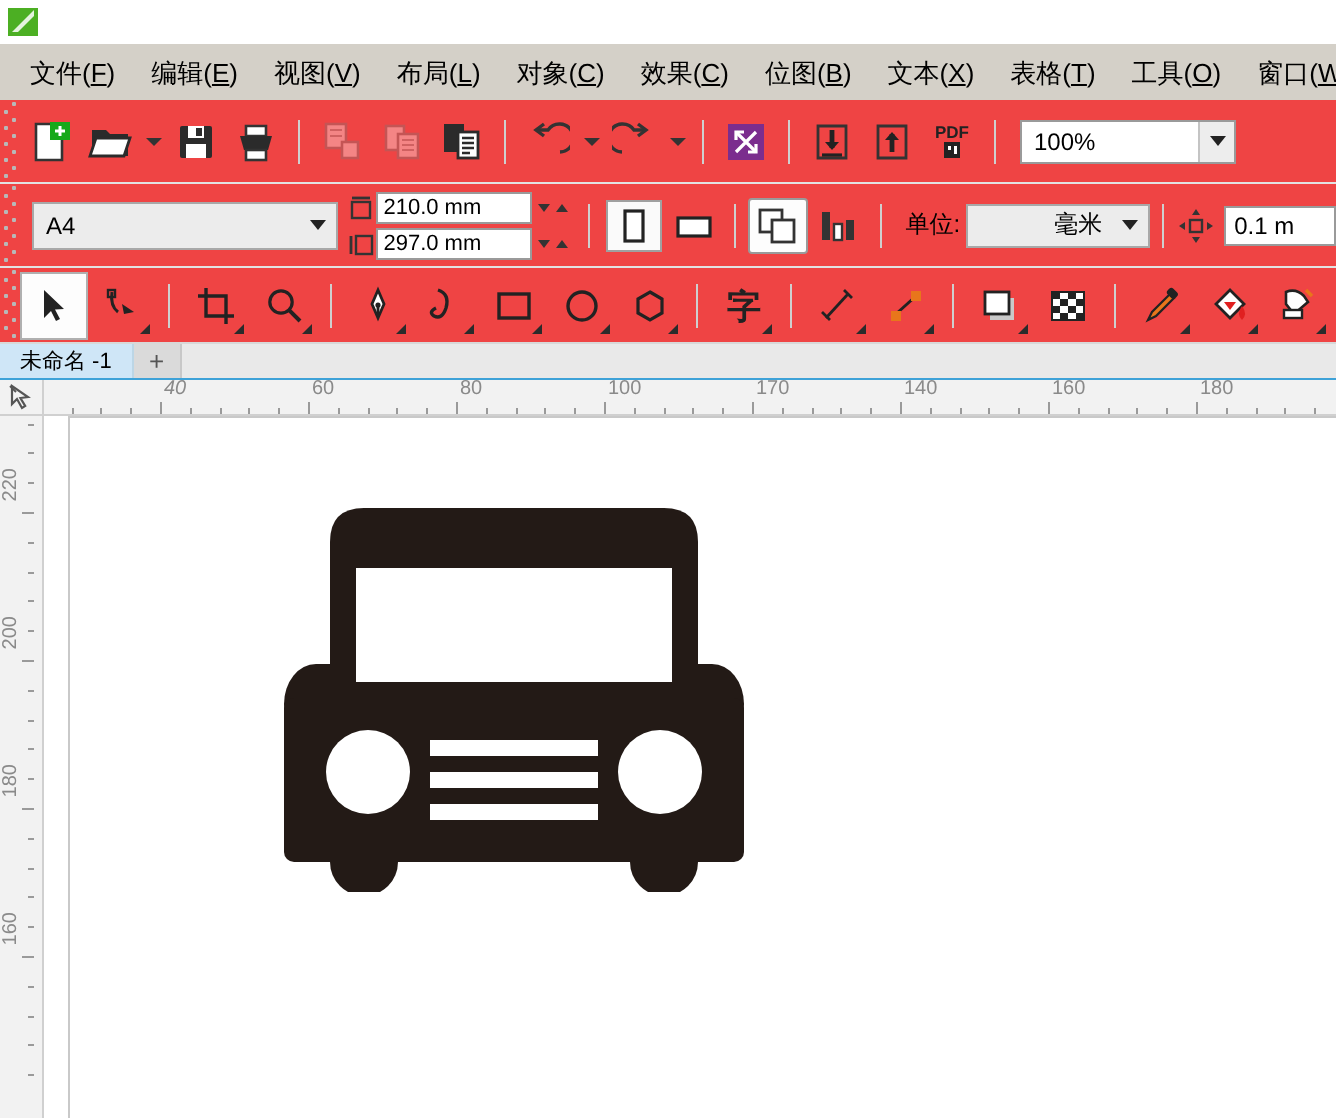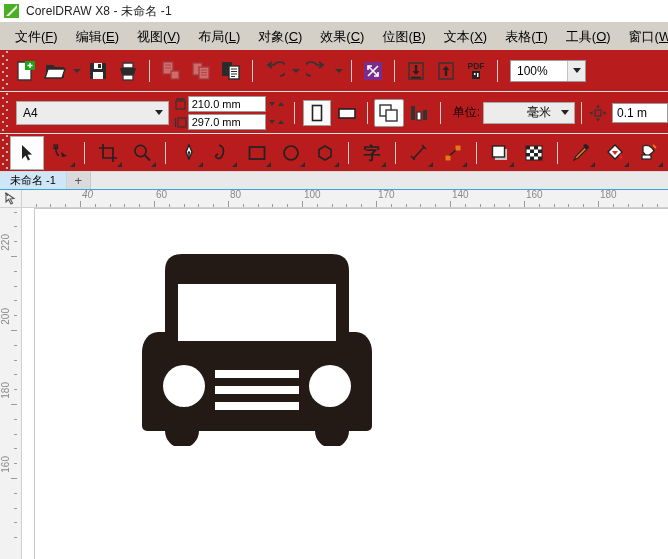--- a/index.html
+++ b/index.html
@@ -26,21 +26,21 @@
     flex: 0 0 28px; padding-left: 6px;
   }
   .menuitem {
     font-size: 13px; color: #000; padding: 4px 9px; white-space: nowrap; cursor: default;
     line-height: 1;
   }
   .menuitem u { text-decoration: underline; }
 
   
   .strip {
-    background: #b91c1c; display: flex; align-items: center;
+    background: #ef4444; display: flex; align-items: center;
     border-bottom: 1px solid #e2e2e2;
   }
   .standardbar { height: 42px; flex: 0 0 42px; }
   .propbar { height: 42px; flex: 0 0 42px; justify-content: flex-end; }
   .toolbox { height: 38px; flex: 0 0 38px; border-bottom: 1px solid #d8d8d8; }
 
   .gripper {
     width: 10px; height: 100%; flex: 0 0 10px;
     background-image:
       radial-gradient(circle at 2px 2px, #b8b8b8 1px, transparent 1.2px),
@@ -72,21 +72,21 @@
   }
   .combo .val { padding: 0 6px; flex: 1 1 auto; white-space: nowrap; overflow: hidden; }
   .combo .arrow {
     width: 18px; height: 100%; flex: 0 0 18px; background: #ededed;
     border-left: 1px solid #c4c4c4; display: flex; align-items: center; justify-content: center;
   }
   .combo .arrow i {
     width: 0; height: 0; border-left: 4px solid transparent; border-right: 4px solid transparent;
     border-top: 5px solid #222;
   }
-  .zoomcombo { width: 76px; margin-left: 6px; align-items: center; }
+  .zoomcombo { width: 108px; margin-left: 6px; align-items: center; }
 
   
   .pagesize { width: 165px; height: 24px; margin-left: 6px; background:#ececec; border:1px solid #a8a8a8; }
   .pagesize .val { font-size: 12px; }
   .pagesize .arrow { background: transparent; border-left: none; width: 22px; }
   .dimcol { display: flex; flex-direction: column; justify-content: center; gap: 2px; margin-left: 4px; }
   .dimrow { display: flex; align-items: center; height: 16px; }
   .dimicon { width: 15px; height: 14px; display:flex; align-items:center; justify-content:center; flex:0 0 15px; }
   .dimfield {
     width: 78px; height: 16px; border: 1px solid #9a9a9a; background: #fff;
@@ -176,21 +176,20 @@
 
 <div id="app">
 
   <div class="titlebar">
     <span class="applogo">
       <svg width="16" height="16" viewBox="0 0 16 16">
         <rect x="0" y="1" width="15" height="14" fill="#4caf23"></rect>
         <path d="M2 13 L13 2 L13 5 L5 13 Z" fill="#ffffff" opacity="0.85"></path>
       </svg>
     </span>
-    <span class="titletext">CorelDRAW X8 - 未命名 -1</span>
   </div>
 
   <div class="menubar">
     <div class="menuitem"><span>文件(</span><u>F</u>)</div>
     <div class="menuitem"><span>编辑(</span><u>E</u>)</div>
     <div class="menuitem"><span>视图(</span><u>V</u>)</div>
     <div class="menuitem"><span>布局(</span><u>L</u>)</div>
     <div class="menuitem"><span>对象(</span><u>C</u>)</div>
     <div class="menuitem"><span>效果(</span><u>C</u>)</div>
     <div class="menuitem"><span>位图(</span><u>B</u>)</div>

